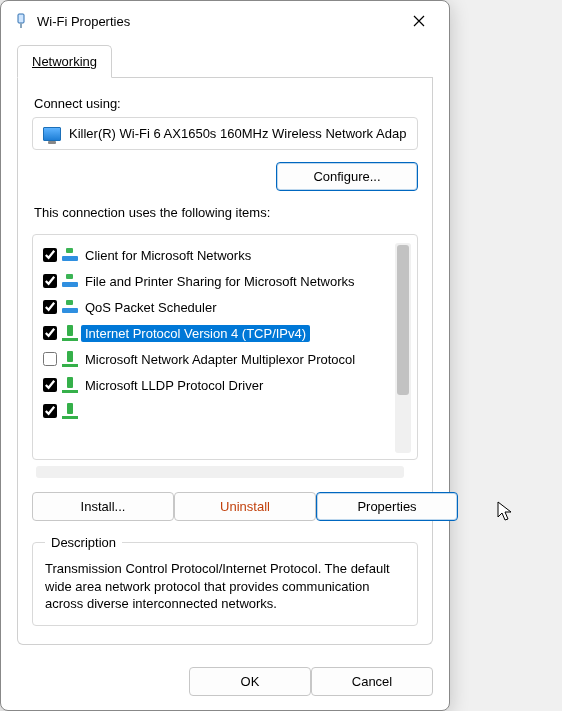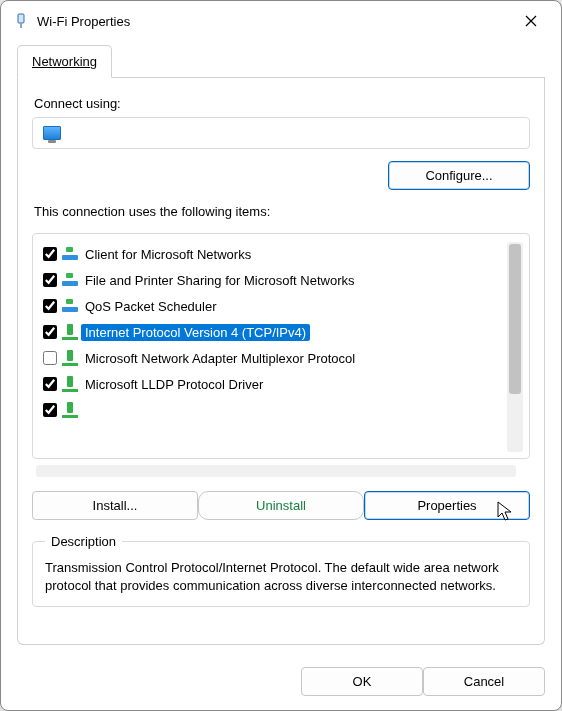--- a/index.html
+++ b/index.html
@@ -1,30 +1,30 @@
 <!DOCTYPE html>
 <html><head>
 <meta charset="utf-8">
 <style>
   html,body{margin:0;padding:0;font-family:"Segoe UI",Arial,sans-serif;font-size:13px;color:#000;background:#f0f0f0;}
-  .window{width:562px;height:711px;background:#fff;border:1px solid #888;border-radius:8px;box-sizing:border-box;position:relative;display:flex;flex-direction:column;box-shadow:0 4px 20px rgba(0,0,0,.2);}
+  .window{width:450px;height:711px;background:#fff;border:1px solid #888;border-radius:8px;box-sizing:border-box;position:relative;display:flex;flex-direction:column;box-shadow:0 4px 20px rgba(0,0,0,.2);}
   .titlebar{height:40px;display:flex;align-items:center;padding:0 8px 0 12px;}
   .titlebar .icon{width:16px;height:16px;margin-right:8px;display:flex;align-items:center;justify-content:center;}
   .titlebar .title{flex:1;font-size:13px;}
   .close{width:44px;height:30px;display:flex;align-items:center;justify-content:center;color:#000;border-radius:4px;}
   .body{flex:1;padding:0 16px 12px 16px;display:flex;flex-direction:column;}
   .tabs{display:flex;border-bottom:1px solid #d0d0d0;margin-top:4px;text-decoration:underline;}
   .tab{padding:8px 14px;border:1px solid #d0d0d0;border-bottom:1px solid #fff;background:#fff;border-radius:5px 5px 0 0;margin-bottom:-1px;font-size:13px;}
   .panel{border:1px solid #d0d0d0;border-top:none;border-radius:0 0 6px 6px;padding:14px 14px 16px 14px;flex:1;display:flex;flex-direction:column;}
   .label{margin:4px 0 6px 2px;}
   .adapter-box{border:1px solid #d9d9d9;border-radius:4px;padding:8px 10px;display:flex;align-items:center;gap:8px;white-space:nowrap;overflow:hidden;}
   .btn{border:1px solid #c7c7c7;background:#fdfdfd;border-radius:4px;padding:6px 0;font-size:13px;text-align:center;cursor:default;min-width:140px;}
   .btn.small{min-width:120px;}
   .btn.primary{border:1px solid #0067c0;box-shadow:inset 0 0 0 1px rgba(0,103,192,.25);}
-  .btn.disabled{color:#15803d;border-radius:10px;}
+  .btn.disabled{color:#c2410c;}
   .row-right{display:flex;justify-content:flex-end;margin-top:12px;}
   .items-box{margin-top:8px;border:1px solid #d9d9d9;border-radius:4px;padding:6px 4px 4px 6px;height:226px;box-sizing:border-box;display:flex;overflow:hidden;}
   .items-list{flex:1;display:flex;flex-direction:column;gap:2px;padding:2px 2px 0 2px;}
   .item{display:flex;align-items:center;gap:2px;height:24px;white-space:nowrap;}
   .item input[type=checkbox]{width:14px;height:14px;margin:0 2px 0 2px;accent-color:#000;}
   .item .svc-icon{width:18px;height:18px;display:flex;align-items:center;justify-content:center;}
   .item .name{padding:1px 4px;border-radius:2px;}
   .item.selected .name{background:#0078d7;color:#fff;}
   .sb-track{width:16px;background:#f0f0f0;border-radius:3px;margin:2px 2px 2px 4px;position:relative;}
   .sb-thumb{position:absolute;left:2px;right:2px;top:2px;height:150px;background:#c2c2c2;border-radius:3px;}
@@ -69,20 +69,21 @@
     <div class="tabs">
       <div class="tab">Networking</div>
     </div>
 
     <div class="panel">
 
       <div class="label">Connect using:</div>
 
       <div class="adapter-box">
         <span class="mini-monitor"></span>
+        <span>Killer(R) Wi-Fi 6 AX1650s 160MHz Wireless Network Adap</span>
       </div>
 
       <div class="row-right">
         <div class="btn primary">Configure...</div>
       </div>
 
       <div class="label" style="margin-top:14px">This connection uses the following items:</div>
 
       <div class="items-box">
         <div class="items-list" id="items-list">

